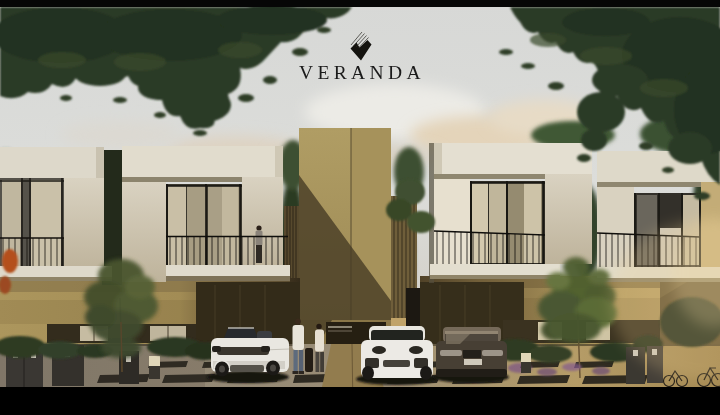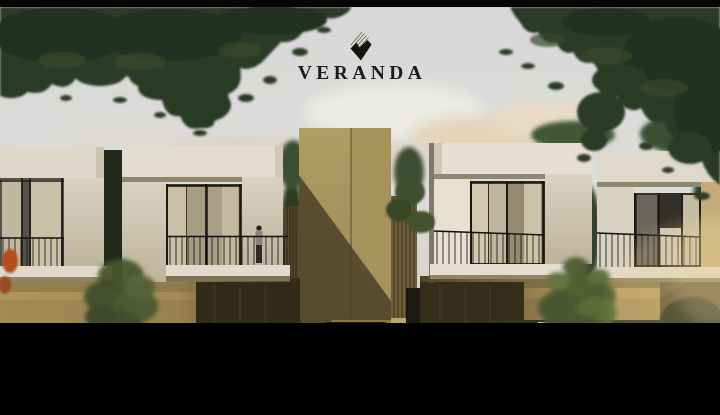--- a/index.html
+++ b/index.html
@@ -1,16 +1,16 @@
 <!DOCTYPE html>
 <html><head>
 <meta charset="utf-8">
 <style>
 html,body{margin:0;padding:0;background:#000;}
-#scene{width:720px;height:323px;position:relative;overflow:hidden;font-family:"Liberation Sans",sans-serif;font-weight:bold;}
+#scene{width:720px;height:387px;position:relative;overflow:hidden;font-family:"Liberation Sans",sans-serif;}
 svg{display:block;}
 </style>
 </head>
 <body>
 <div id="scene">
 <svg width="720" height="415" viewBox="0 0 720 415" xmlns="http://www.w3.org/2000/svg">
 <defs>
 <linearGradient id="skyg" x1="0" y1="0" x2="0" y2="1">
 <stop offset="0" stop-color="#d7d8d6"></stop>
           <stop offset="0.45" stop-color="#dcddda"></stop>

